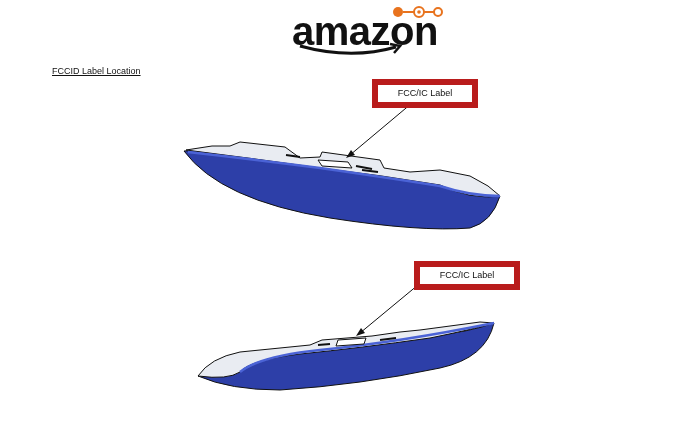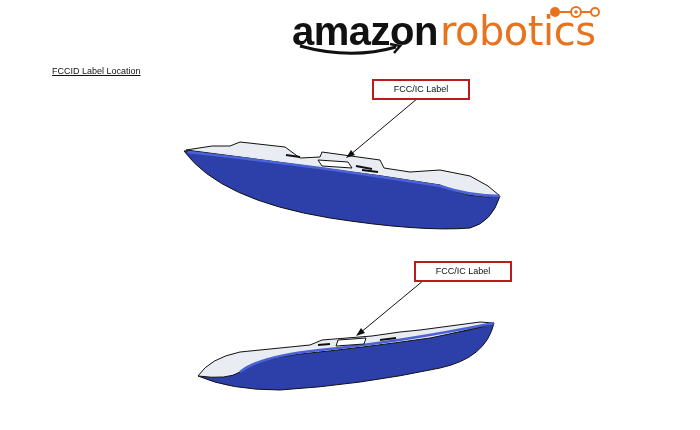--- a/index.html
+++ b/index.html
@@ -3,31 +3,30 @@
 <meta charset="utf-8">
 <style>
   html, body { margin: 0; padding: 0; background: #ffffff; }
   body { width: 700px; height: 430px; position: relative; overflow: hidden; font-family: "Liberation Sans", sans-serif; }
   .logo { position: absolute; left: 292px; top: 6px; height: 50px; display: flex; align-items: center; }
   .logo-amazon { font-family: "Liberation Sans", sans-serif; font-weight: bold; font-size: 40px; color: #111; letter-spacing: -0.5px; line-height: 44px; }
   .logo-robotics { font-family: "DejaVu Sans", sans-serif; font-size: 40px; color: #e8731e; letter-spacing: -0.5px; line-height: 44px; margin-left: 2px; }
   .logo-smile { position: absolute; left: 4px; top: 36px; }
   .logo-dots { position: absolute; right: -6px; top: -4px; }
   .doc-heading { position: absolute; left: 52px; top: 66px; font-size: 9px; font-weight: normal; text-decoration: underline; color: #111; }
-  .callout { position: absolute; border: 2px solid #b91c1c; background: #fff; font-size: 9px; color: #111; padding: 3px 8px; white-space: nowrap; }
+  .callout { position: absolute; border: 6px solid #b91c1c; background: #fff; font-size: 9px; color: #111; padding: 3px 8px; white-space: nowrap; }
   .callout-1 { left: 372px; top: 79px; width: 78px; height: 11px; text-align: center; }
   .callout-2 { left: 414px; top: 261px; width: 78px; height: 11px; text-align: center; }
   svg.drawing { position: absolute; left: 0; top: 0; }
 </style>
 </head>
 <body>
 
 <div class="logo">
   <span class="logo-amazon">amazon</span>
-  <span class="logo-robotics">robotics</span>
   <svg class="logo-smile" width="110" height="16" viewBox="0 0 110 16">
     <path d="M4 4 Q55 18 100 5" stroke="#111" stroke-width="3" fill="none"></path>
     <path d="M94 2 L104 4 L98 11" stroke="#111" stroke-width="2.5" fill="none"></path>
   </svg>
   <svg class="logo-dots" width="52" height="20" viewBox="0 0 52 20">
     <circle cx="6" cy="10" r="5" fill="#e8731e"></circle>
     <line x1="11" y1="10" x2="22" y2="10" stroke="#e8731e" stroke-width="2"></line>
     <circle cx="27" cy="10" r="5" fill="none" stroke="#e8731e" stroke-width="2"></circle>
     <circle cx="27" cy="10" r="1.8" fill="#e8731e"></circle>
     <line x1="32" y1="10" x2="42" y2="10" stroke="#e8731e" stroke-width="2"></line>

